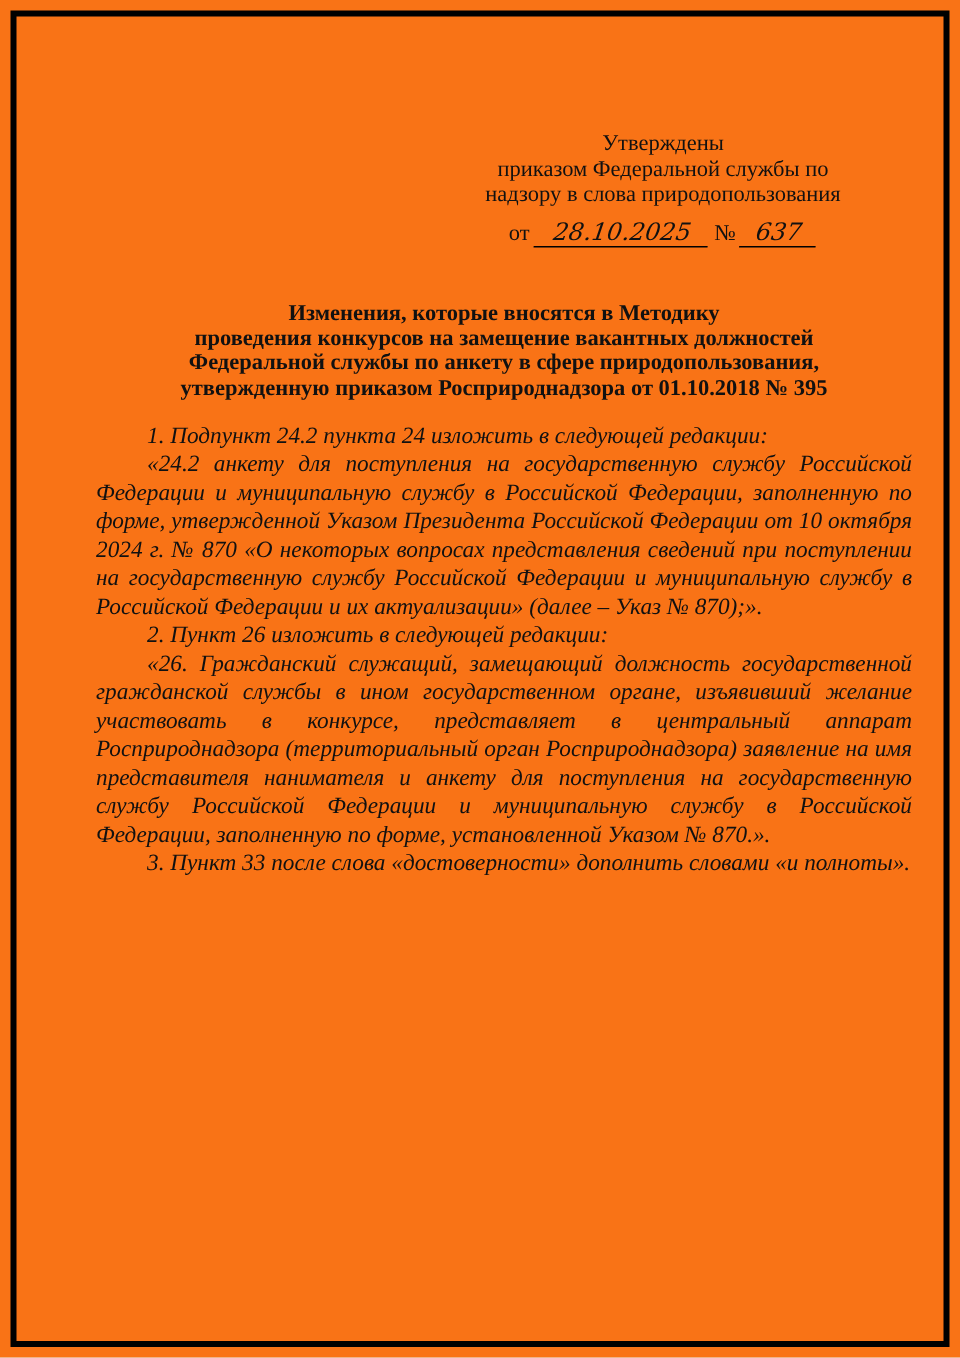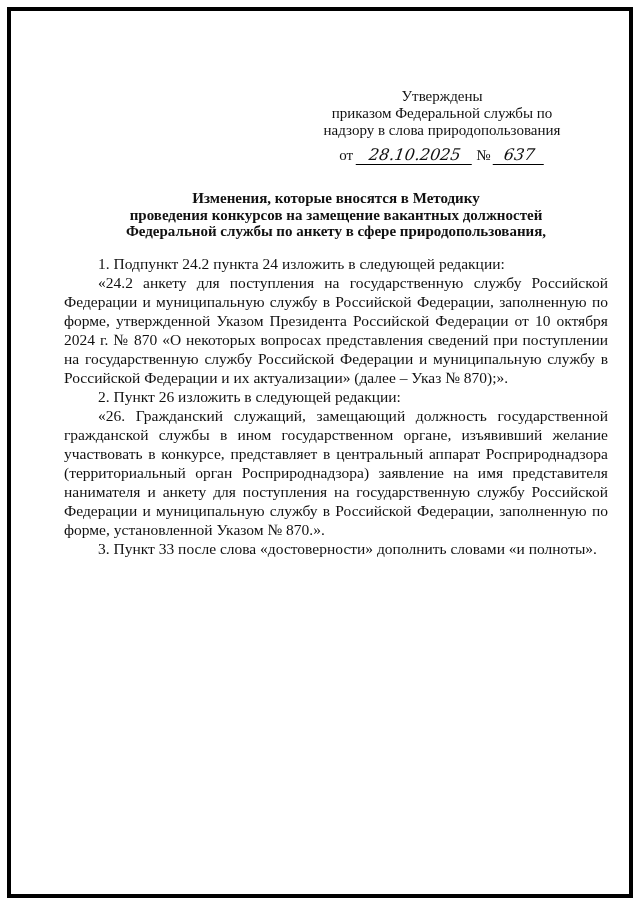--- a/index.html
+++ b/index.html
@@ -5,21 +5,21 @@
   html, body {
     margin: 0;
     padding: 0;
     background: #e8e8e8;
     font-family: "Liberation Serif", serif;
   }
   .page {
     position: relative;
     width: 640px;
     height: 905px;
-    background: #ffffff;
+    background: #f97316;
     margin: 0 auto;
     overflow: hidden;
     color: #111;
   }
   .frame {
     position: absolute;
     left: 7px;
     top: 7px;
     right: 7px;
     bottom: 7px;
@@ -53,35 +53,36 @@
   }
   .underline {
     border-bottom: 1px solid #000;
     padding: 0 12px 1px 12px;
   }
   .num-underline {
     border-bottom: 1px solid #000;
     padding: 0 10px 1px 10px;
   }
   .doc-title {
-    margin-top: 25px;
+    margin-top: 36px;
     text-align: center;
     font-weight: bold;
     font-size: 15px;
     line-height: 16.5px;
   }
   .doc-body {
     margin-top: 14px;
     font-size: 15.5px;
     line-height: 19px;
     text-align: justify;
   }
   .doc-body p {
     margin: 0;
     text-indent: 34px;
+    font-style: italic;
   }
 </style>
 </head>
 <body>
 
 <div class="page">
   <div class="frame"></div>
   <div class="content">
 
     <div class="approval">
@@ -93,20 +94,21 @@
         <span class="hand underline">28.10.2025</span>
         <span>№</span>
         <span class="hand num-underline">637</span>
       </div>
     </div>
 
     <div class="doc-title">
       <div>Изменения, которые вносятся в Методику</div>
       <div>проведения конкурсов на замещение вакантных должностей</div>
       <div>Федеральной службы по анкету в сфере природопользования,</div>
+      <div>утвержденную приказом Росприроднадзора от 01.10.2018 № 395</div>
     </div>
 
     <div class="doc-body">
       <p>1.  Подпункт 24.2 пункта 24 изложить в следующей редакции:</p>
       <p>«24.2 анкету для поступления на государственную службу Российской Федерации и муниципальную службу в Российской Федерации, заполненную по форме, утвержденной Указом Президента Российской Федерации от 10 октября 2024 г. № 870 «О некоторых вопросах представления сведений при поступлении на государственную службу Российской Федерации и муниципальную службу в Российской Федерации и их актуализации» (далее – Указ № 870);».</p>
       <p>2.  Пункт 26 изложить в следующей редакции:</p>
       <p>«26. Гражданский служащий, замещающий должность государственной гражданской службы в ином государственном органе, изъявивший желание участвовать в конкурсе, представляет в центральный аппарат Росприроднадзора (территориальный орган Росприроднадзора) заявление на имя представителя нанимателя и анкету для поступления на государственную службу Российской Федерации и муниципальную службу в Российской Федерации, заполненную по форме, установленной Указом № 870.».</p>
       <p>3.  Пункт 33 после слова «достоверности» дополнить словами «и полноты».</p>
     </div>
 

